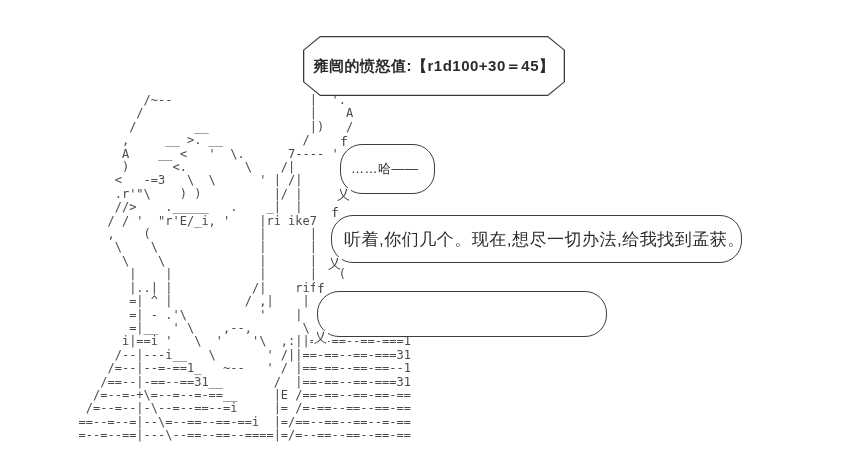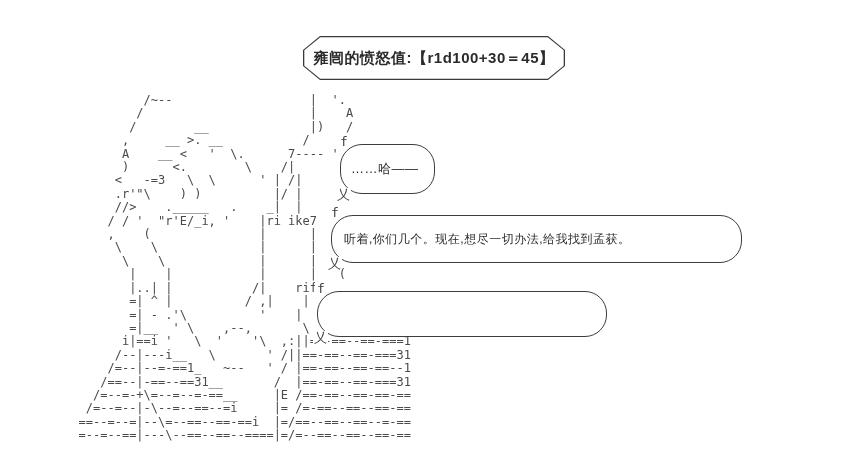--- a/index.html
+++ b/index.html
@@ -18,21 +18,21 @@
     margin:0;
     font-family:"DejaVu Sans Mono", monospace;
     font-size:12px;
     line-height:13.4px;
     letter-spacing:0;
     color:#4a4a4a;
     white-space:pre;
   }
   
   .oct{
-    position:absolute;left:303px;top:36px;width:262px;height:44px;
+    position:absolute;left:303px;top:36px;width:262px;height:60px;
   }
   .oct-border{
     position:absolute;inset:0;background:#3a3a3a;
     clip-path:polygon(17px 0, calc(100% - 17px) 0, 100% 14px, 100% calc(100% - 14px),
                       calc(100% - 17px) 100%, 17px 100%, 0 calc(100% - 14px), 0 14px);
   }
   .oct-inner{
     position:absolute;inset:1.3px;background:#ffffff;
     clip-path:polygon(16px 0, calc(100% - 16px) 0, 100% 13px, 100% calc(100% - 13px),
                       calc(100% - 16px) 100%, 16px 100%, 0 calc(100% - 13px), 0 13px);
@@ -45,21 +45,21 @@
   
   .bubble{
     position:absolute;
     background:#ffffff;
     border:1.3px solid #3d3d3d;
     border-radius:22px;
     display:flex;align-items:center;
     box-sizing:border-box;
   }
   .bubble .btxt{
-    font-size:12px;color:#2b2b2b;letter-spacing:0.5px;
+    font-size:17px;color:#2b2b2b;letter-spacing:0.5px;
     padding:0 12px;white-space:nowrap;
   }
   .bubble.small .btxt{font-size:13px;padding:0 10px;}
   .tail-f{
     position:absolute;left:-3px;top:-10px;
     background:#ffffff;padding:0 2px;
     font-family:"DejaVu Sans Mono", monospace;
     font-size:13px;color:#3d3d3d;line-height:13px;
   }
   .tail-x{

